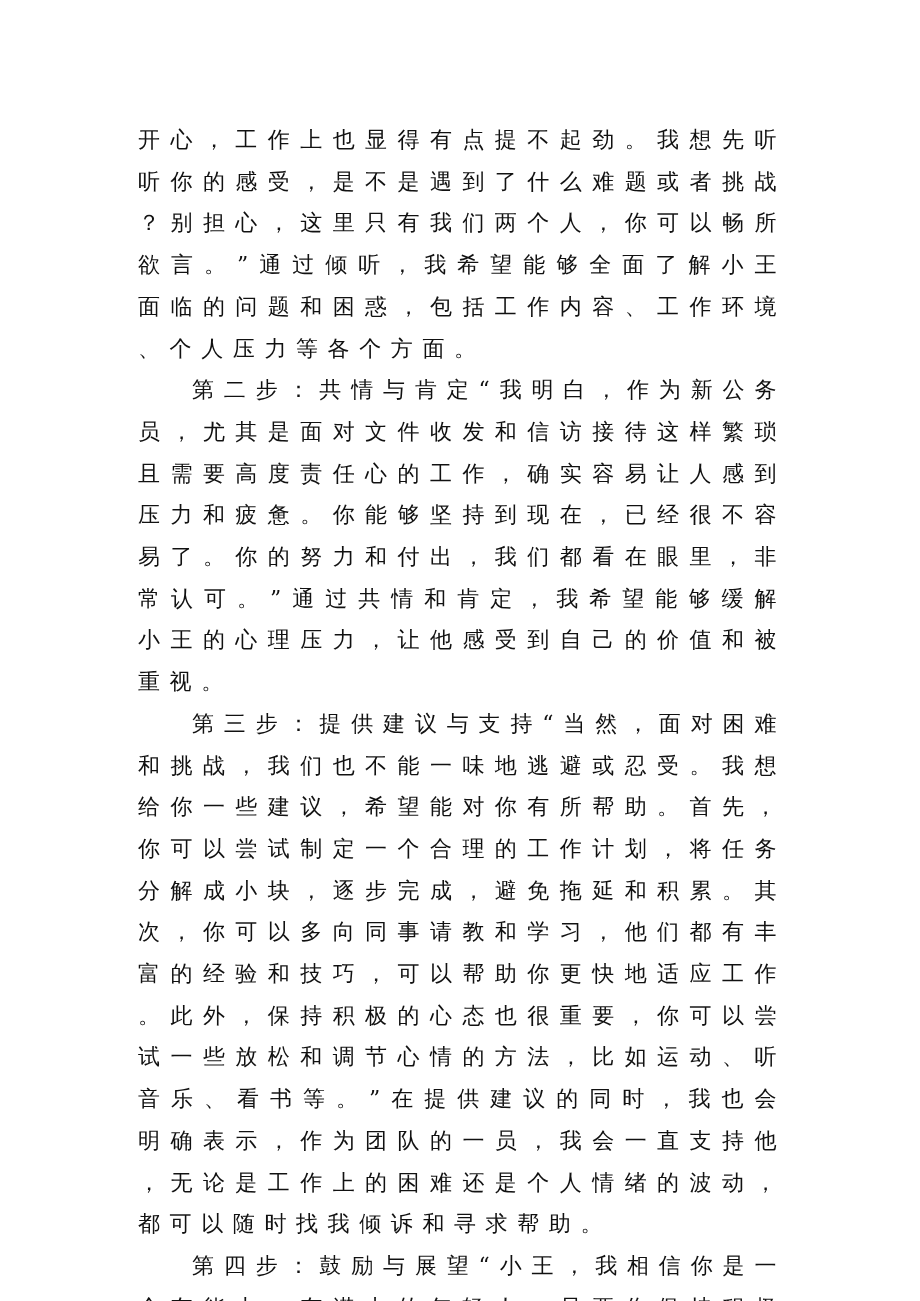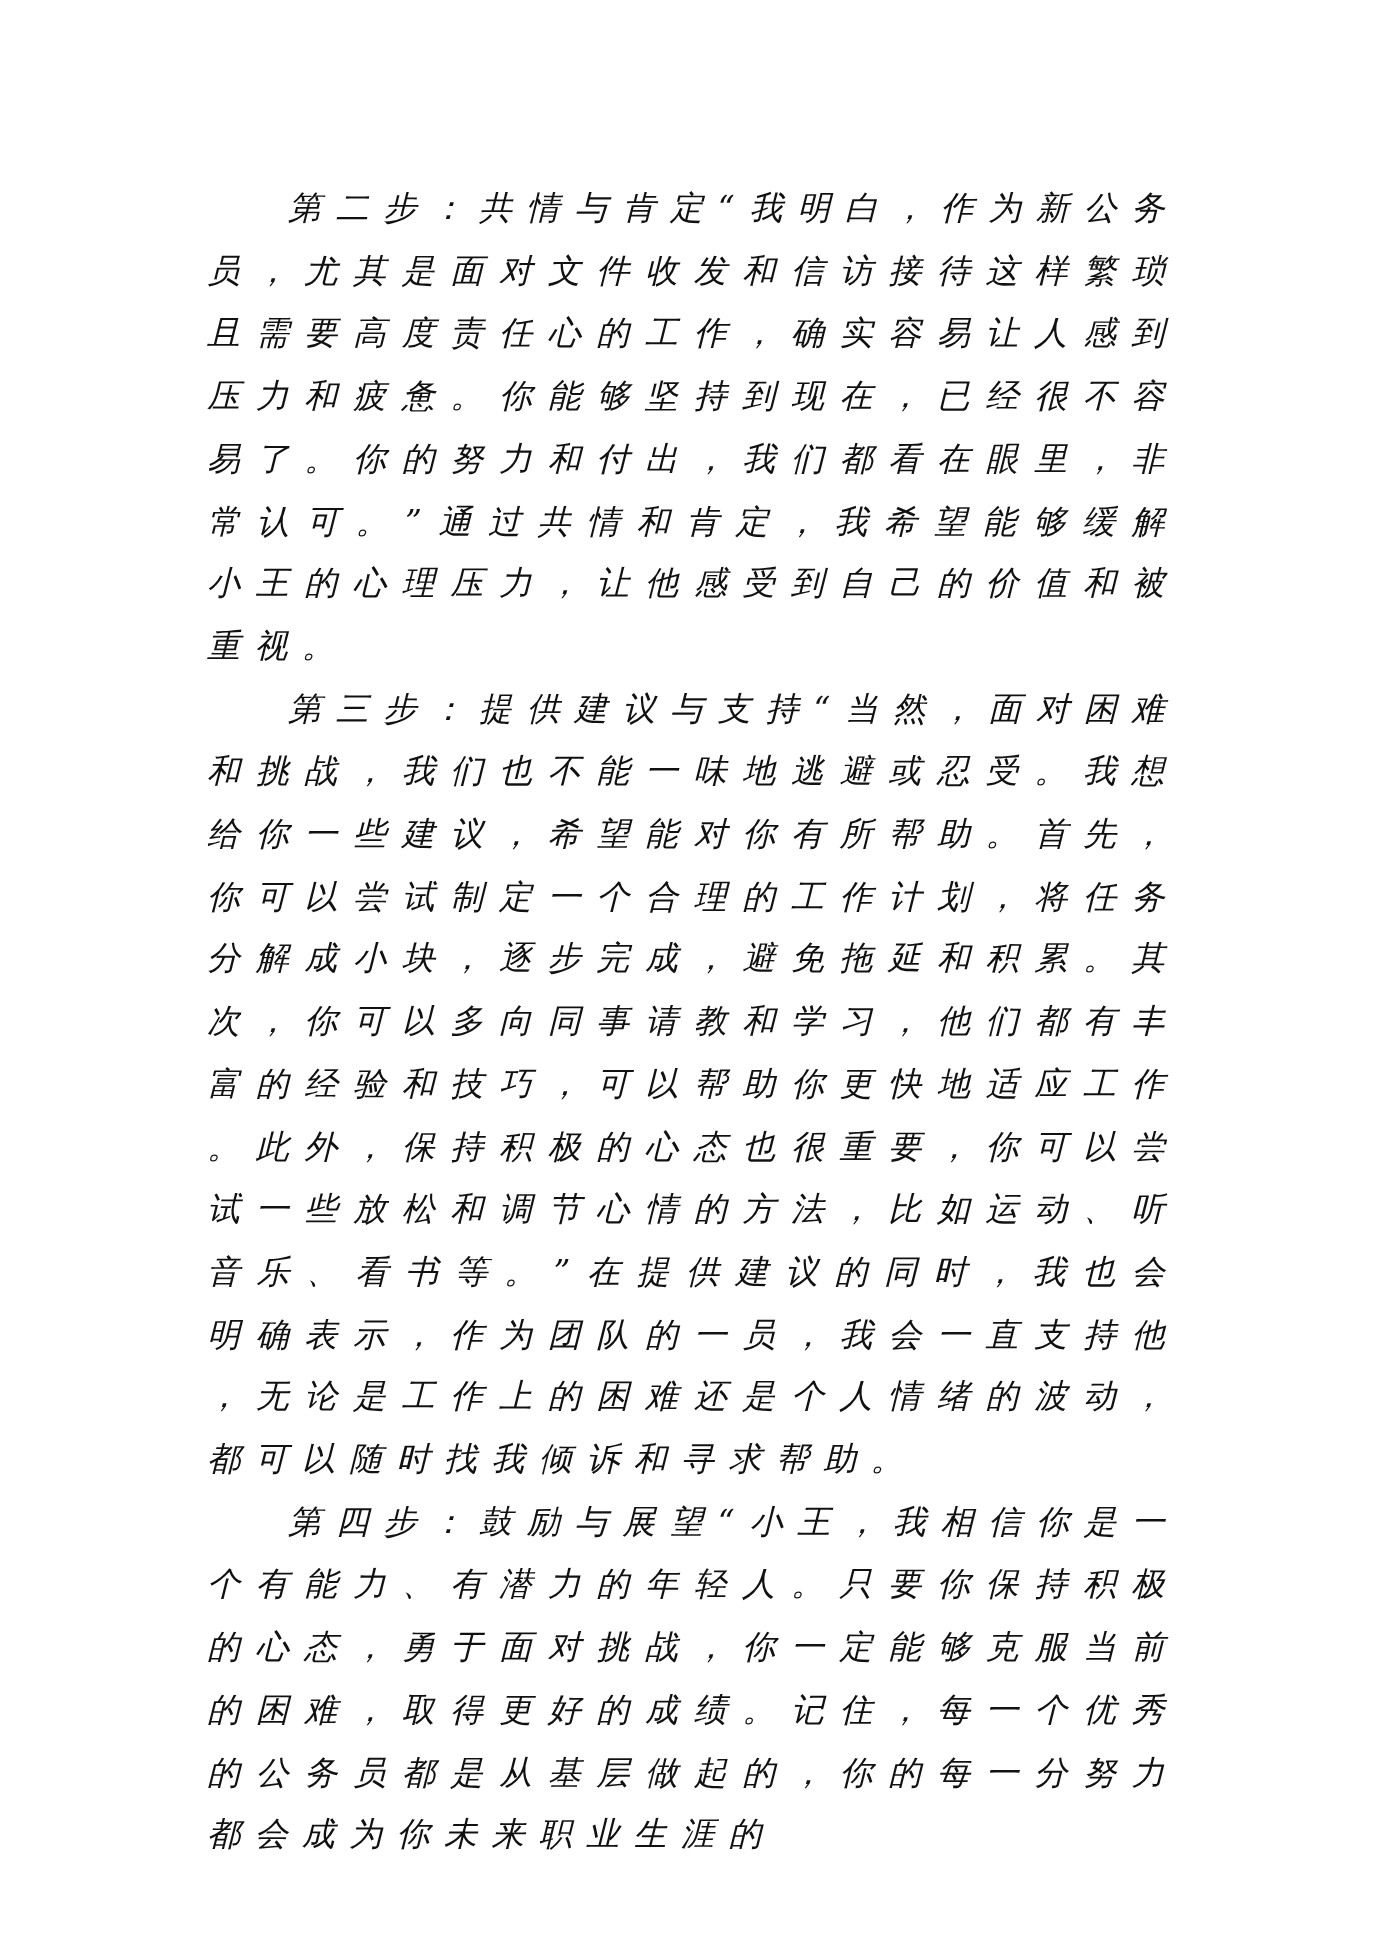--- a/index.html
+++ b/index.html
@@ -26,23 +26,23 @@
       font-size: 22px;
       line-height: 41.7px;
       letter-spacing: 9.6px;
       text-align: justify;
       text-align-last: left;
       word-break: break-all;
       line-break: anywhere;
     }
     .para.indent {
       text-indent: 54px;
-      font-style: italic;
     }
   </style>
 </head>
 <body>
 
 <div class="page">
+  <p class="para">开心，工作上也显得有点提不起劲。我想先听听你的感受，是不是遇到了什么难题或者挑战？别担心，这里只有我们两个人，你可以畅所欲言。”通过倾听，我希望能够全面了解小王面临的问题和困惑，包括工作内容、工作环境、个人压力等各个方面。</p>
   <p class="para indent">第二步：共情与肯定“我明白，作为新公务员，尤其是面对文件收发和信访接待这样繁琐且需要高度责任心的工作，确实容易让人感到压力和疲惫。你能够坚持到现在，已经很不容易了。你的努力和付出，我们都看在眼里，非常认可。”通过共情和肯定，我希望能够缓解小王的心理压力，让他感受到自己的价值和被重视。</p>
   <p class="para indent">第三步：提供建议与支持“当然，面对困难和挑战，我们也不能一味地逃避或忍受。我想给你一些建议，希望能对你有所帮助。首先，你可以尝试制定一个合理的工作计划，将任务分解成小块，逐步完成，避免拖延和积累。其次，你可以多向同事请教和学习，他们都有丰富的经验和技巧，可以帮助你更快地适应工作。此外，保持积极的心态也很重要，你可以尝试一些放松和调节心情的方法，比如运动、听音乐、看书等。”在提供建议的同时，我也会明确表示，作为团队的一员，我会一直支持他，无论是工作上的困难还是个人情绪的波动，都可以随时找我倾诉和寻求帮助。</p>
   <p class="para indent">第四步：鼓励与展望“小王，我相信你是一个有能力、有潜力的年轻人。只要你保持积极的心态，勇于面对挑战，你一定能够克服当前的困难，取得更好的成绩。记住，每一个优秀的公务员都是从基层做起的，你的每一分努力都会成为你未来职业生涯的</p>
 </div>
 
 </body></html>

